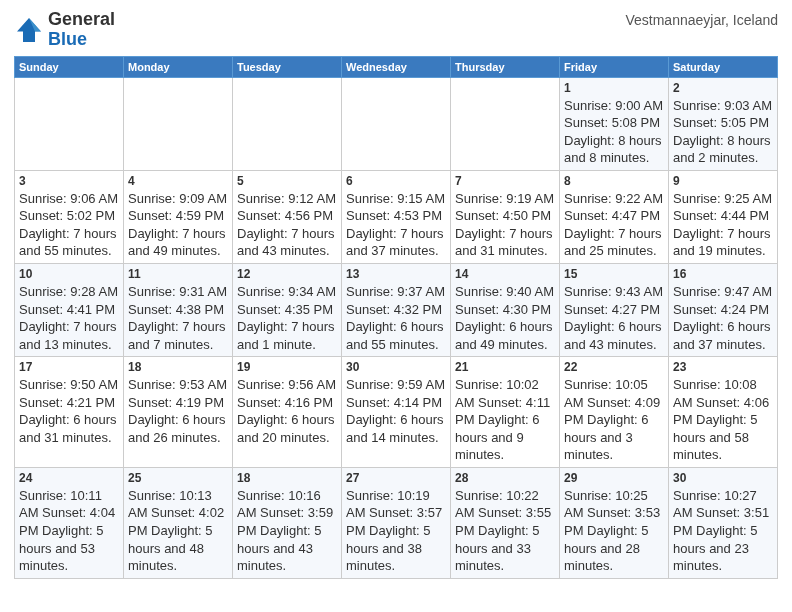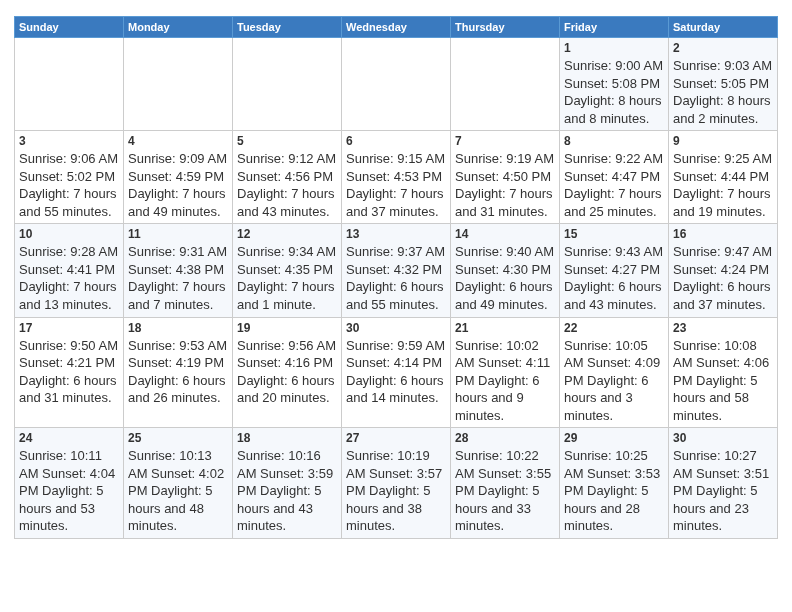--- a/index.html
+++ b/index.html
@@ -94,21 +94,32 @@
     }
     .empty-cell {
       background: #fff !important;
     }
   </style>
 </head>
 <body>
 
 <div class="page">
   <div class="header">
+    <div class="logo">
+      <svg class="logo-icon" viewBox="0 0 40 40" xmlns="http://www.w3.org/2000/svg">
+        <polygon points="20,4 36,22 28,22 28,36 12,36 12,22 4,22" fill="#1a6bb5"></polygon>
+        <polygon points="20,4 36,22 28,22" fill="#4a9fd4" opacity="0.7"></polygon>
+      </svg>
+      <div class="logo-text">
+        <div><span class="general">General</span></div>
+        <div><span class="blue">Blue</span></div>
+      </div>
+    </div>
     <div class="title-block">
+      <div class="location">Vestmannaeyjar, Iceland</div>
     </div>
   </div>
 
   <table class="calendar">
     <thead>
       <tr>
         <th>Sunday</th>
         <th>Monday</th>
         <th>Tuesday</th>
         <th>Wednesday</th>

